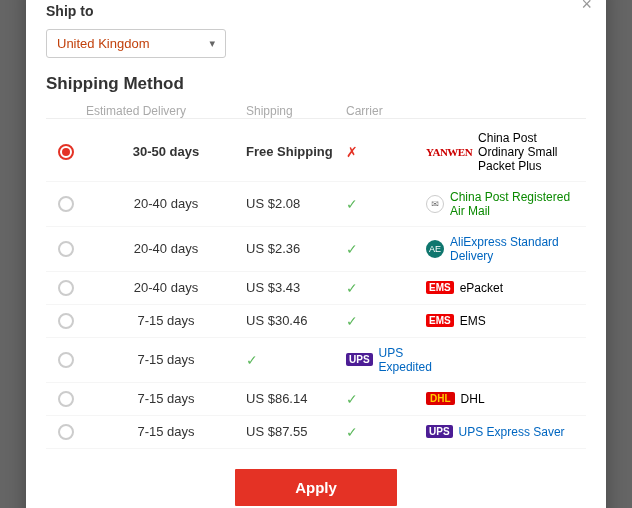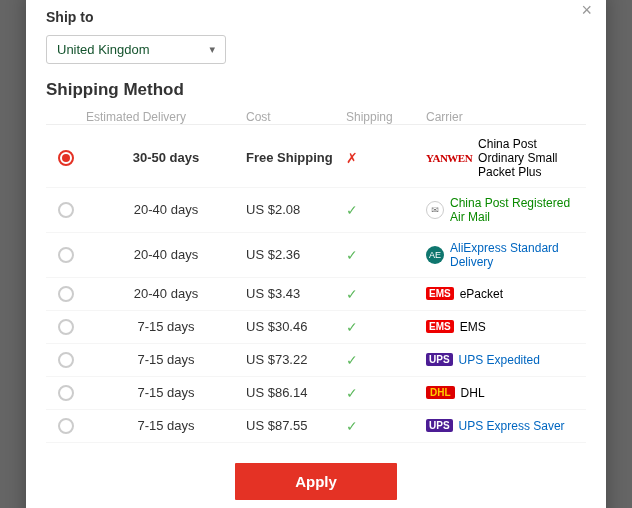--- a/index.html
+++ b/index.html
@@ -51,21 +51,21 @@
       border: 1px solid #ccc;
       border-radius: 3px;
       padding: 6px 10px;
       width: 180px;
       cursor: pointer;
       margin-bottom: 16px;
       justify-content: space-between;
     }
     .country-select span {
       font-size: 13px;
-      color: #14532d;
+      color: #c2410c;
     }
     .country-select .chevron {
       font-size: 11px;
       color: #666;
     }
     .shipping-method-title {
       font-size: 17px;
       font-weight: bold;
       color: #333;
       margin-bottom: 10px;
@@ -237,21 +237,20 @@
     <div class="country-select">
       <span>United Kingdom</span>
       <span class="chevron">▾</span>
     </div>
 
     <div class="shipping-method-title">Shipping Method</div>
 
     <div class="table-header">
       <div></div>
       <div>Estimated Delivery</div>
-      <div>Cost</div>
       <div>Shipping</div>
       <div>Carrier</div>
     </div>
 
     <div id="shipping-rows">
         <div class="table-row">
           <div class="radio-col">
             <div class="radio-btn selected"></div>
           </div>
           <div class="delivery-col bold">30-50 days</div>
@@ -318,21 +317,20 @@
           <div class="carrier-col">
             <span class="logo-ems-red">EMS</span>
             <span class="carrier-name">EMS</span>
           </div>
         </div>
         <div class="table-row">
           <div class="radio-col">
             <div class="radio-btn"></div>
           </div>
           <div class="delivery-col">7-15 days</div>
-          <div class="cost-col">US $73.22</div>
           <div class="tracking-col">
             <span class="check-icon">✓</span>
           </div>
           <div class="carrier-col">
             <span class="logo-ups">UPS</span>
             <span class="carrier-name link-style-blue">UPS Expedited</span>
           </div>
         </div>
         <div class="table-row">
           <div class="radio-col">

